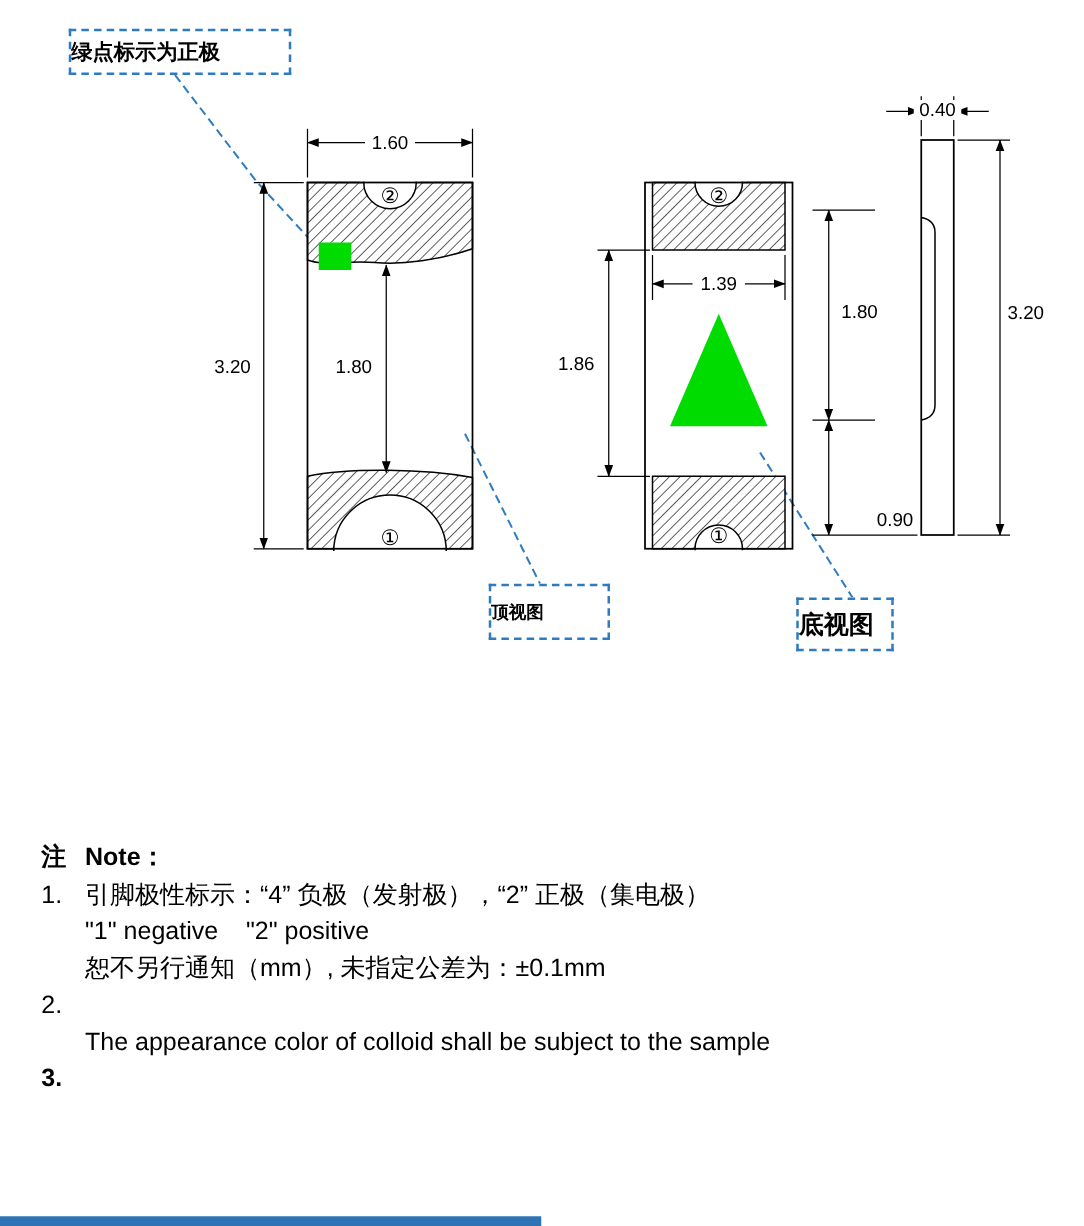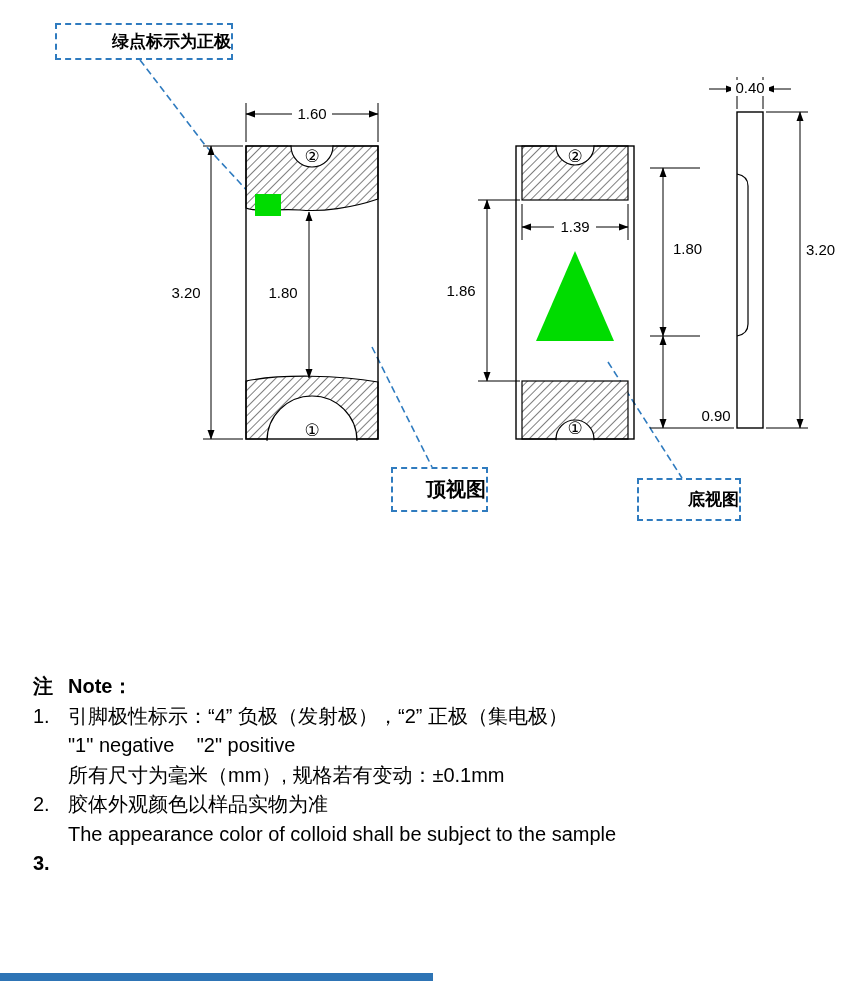--- a/index.html
+++ b/index.html
@@ -14,24 +14,24 @@
   .notch { fill:#fff; stroke:#000; stroke-width:1.2; }
   .outline { fill:none; stroke:#000; stroke-width:1.4; }
   .body-fill { fill:#fff; stroke:#000; stroke-width:1.4; }
   .lead { fill:none; stroke:#000; stroke-width:1.2; }
   .dim line { stroke:#000; stroke-width:1; }
   .dimmask { fill:#fff; stroke:none; }
   .mask { fill:#fff; stroke:none; }
   .leader { fill:none; stroke:#2f7bbf; stroke-width:1.6; stroke-dasharray:7 4; }
 
   .callout { position:absolute; border:2px dashed #2f7bbf; background:#fff; display:flex;
-             align-items:center; justify-content:flex-end; font-weight:bold; color:#000; }
+             align-items:center; justify-content:flex-start; font-weight:bold; color:#000; }
   .callout.green-dot   { left:55px;  top:23px;  width:178px; height:37px; font-size:17px; }
-  .callout.top-view    { left:391px; top:467px; width:97px;  height:45px; font-size:20px; }
-  .callout.bottom-view { left:637px; top:478px; width:104px; height:43px; font-size:17px; }
+  .callout.top-view    { left:391px; top:467px; width:97px;  height:45px; font-size:14px; }
+  .callout.bottom-view { left:637px; top:478px; width:78px; height:43px; font-size:20px; }
 
   .notes { position:absolute; left:33px; top:672px; width:812px; }
   .note-row { display:flex; font-size:20px; line-height:29.5px; }
   .note-row .marker { flex:0 0 35px; width:35px; }
   .note-row .text { white-space:pre-wrap; }
   .bold { font-weight:bold; }
 
   .footer-bar { position:absolute; left:0; top:973px; width:433px; height:8px; background:#2E74B5; }
 </style>
 </head>
@@ -162,28 +162,27 @@
     <div class="note-row">
       <span class="marker">1.</span>
       <span class="text">引脚极性标示：“4” 负极（发射极），“2” 正极（集电极）</span>
     </div>
     <div class="note-row">
       <span class="marker"></span>
       <span class="text">"1" negative    "2" positive</span>
     </div>
     <div class="note-row">
       <span class="marker"></span>
-      <span class="text">所有尺寸为毫米（mm）, 规格若有变动：±0.1mm</span>
+      <span class="text">恕不另行通知（mm）, 未指定公差为：±0.1mm</span>
     </div>
     <div class="note-row">
       <span class="marker"></span>
     </div>
     <div class="note-row">
       <span class="marker">2.</span>
-      <span class="text">胶体外观颜色以样品实物为准</span>
     </div>
     <div class="note-row">
       <span class="marker"></span>
       <span class="text">The appearance color of colloid shall be subject to the sample</span>
     </div>
     <div class="note-row">
       <span class="marker bold">3.</span>
     </div>
     <div class="note-row">
       <span class="marker"></span>

